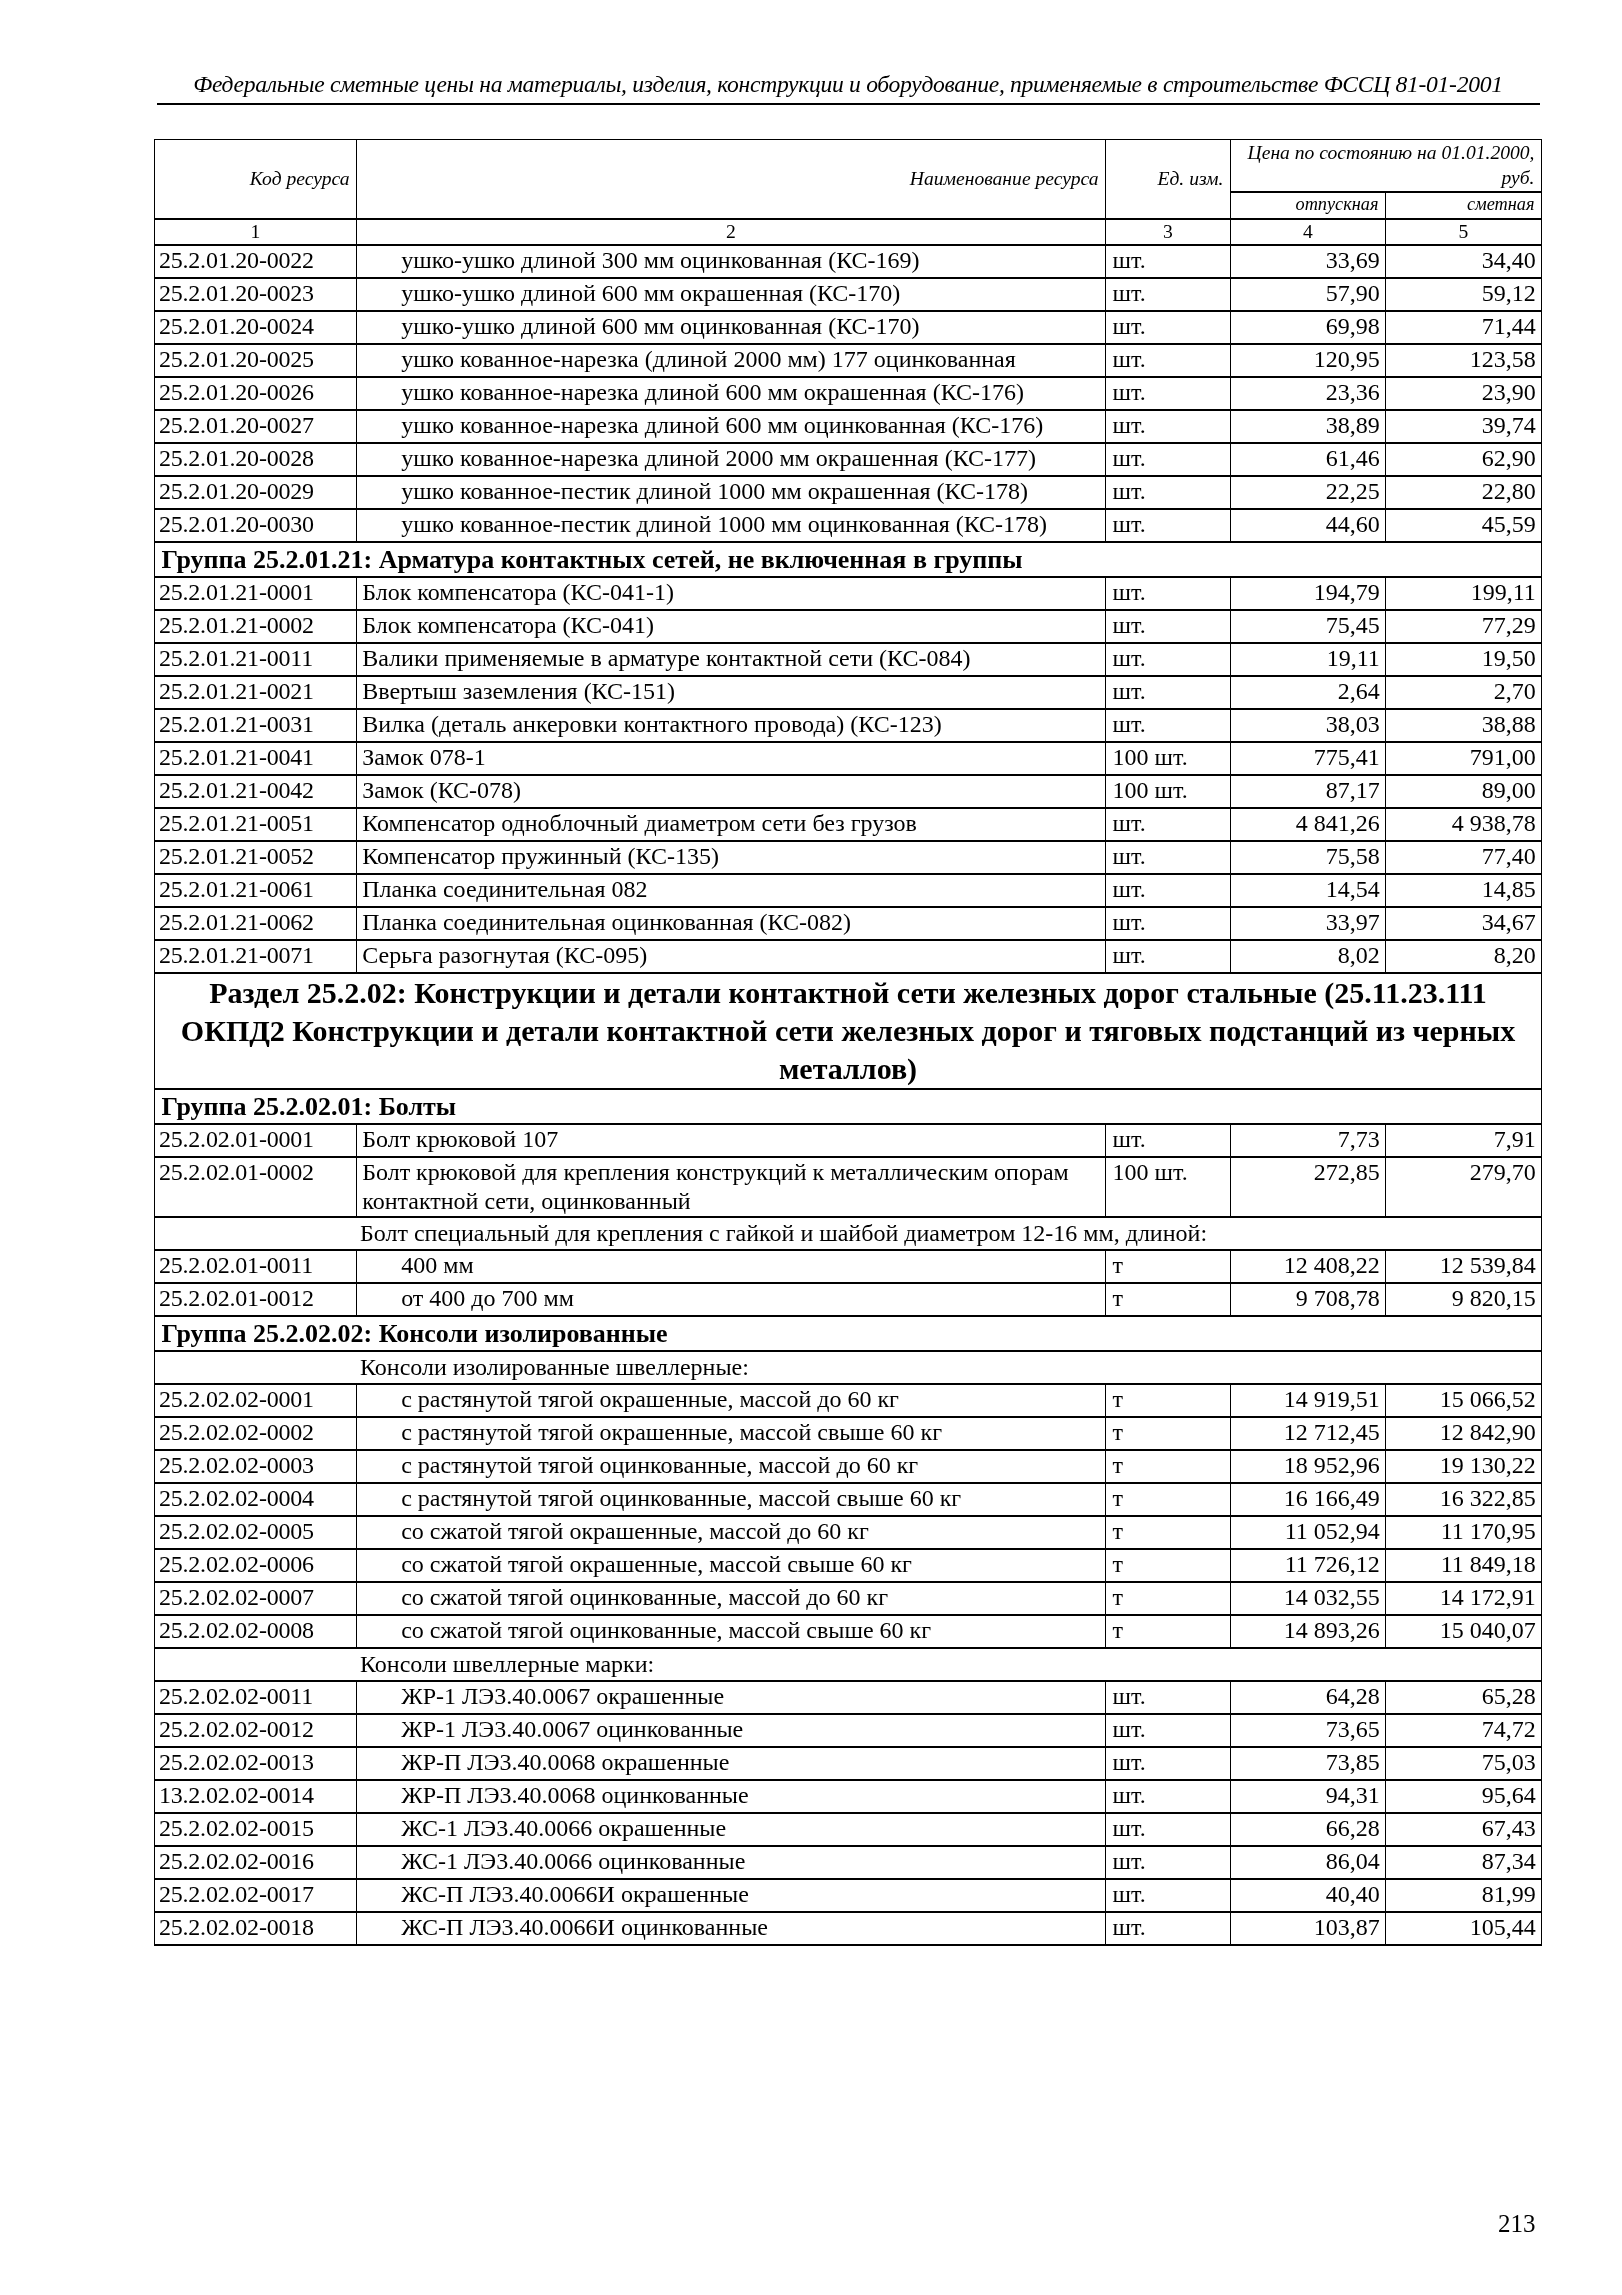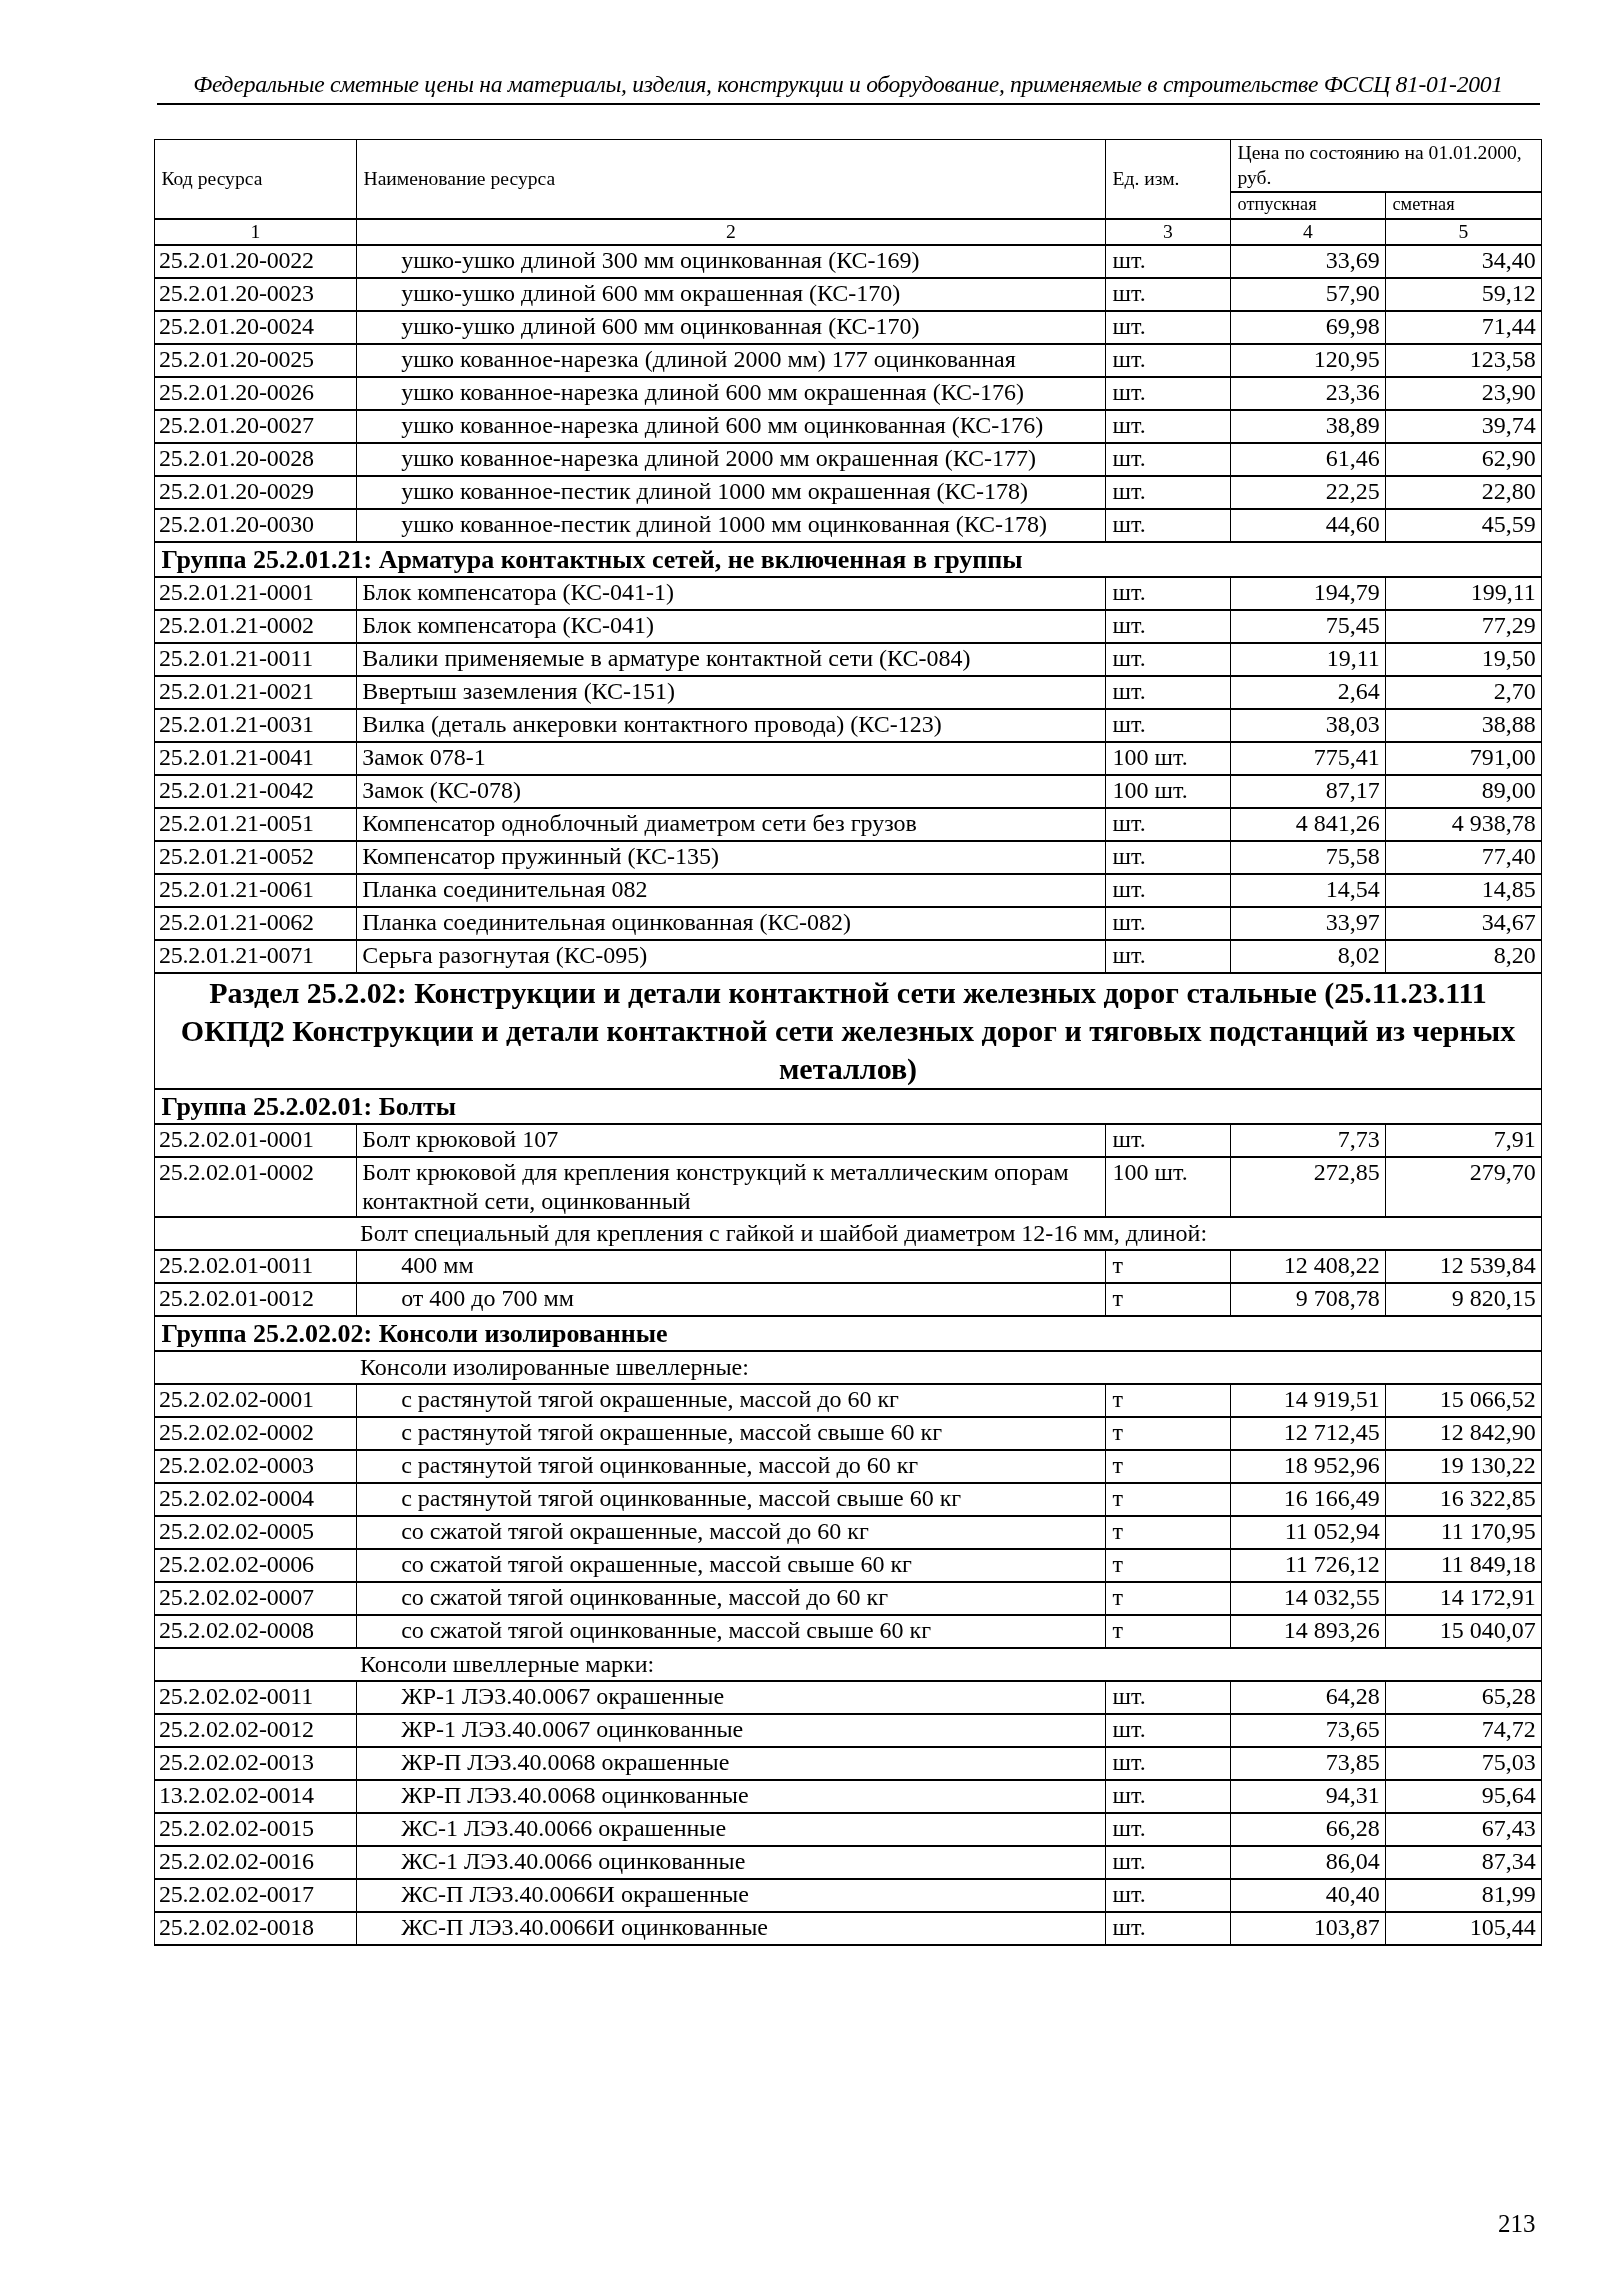--- a/index.html
+++ b/index.html
@@ -10,21 +10,21 @@
     letter-spacing:-0.3px;
   }
   .running-rule { position:absolute; left:157px; top:103px; width:1383px; height:2px; background:#000; }
   table.price {
     position:absolute; left:154px; top:139px; width:1387px;
     border-collapse:collapse; table-layout:fixed;
     font-size:24px; line-height:29px;
   }
   table.price td, table.price th { border:1.3px solid #000; padding:0 6.5px; vertical-align:top; }
   table.price tr { border-bottom:2px solid #000; }
-  th { font-weight:normal; vertical-align:middle !important; text-align:left; font-size:19.6px; line-height:25px; }
+  th { font-weight:normal; vertical-align:middle !important; text-align:right; font-size:19.6px; line-height:25px;font-style:italic; }
   th.sub { font-size:18.3px; line-height:23.6px; }
   tr.colnums td { text-align:center; font-size:19.6px; line-height:23.6px; padding:0; }
   td.code { padding-left:3.9px !important; padding-right:2.6px !important; white-space:nowrap; letter-spacing:-0.2px; }
   td.name { padding-left:5.2px !important; }
   td.name.indent .txt { display:block; text-indent:39px; }
   td.unit { text-align:left; white-space:nowrap; }
   td.num { text-align:right; white-space:nowrap; padding-right:5.2px !important; }
   tr.group td { text-align:left; font-weight:bold; font-size:26px; line-height:33px; }
   tr.section td { text-align:center; font-weight:bold; font-size:30px; line-height:38px; padding:0 25px; }
   tr.subhead td.sh { padding-left:205px !important; font-size:24px; line-height:31px; }

